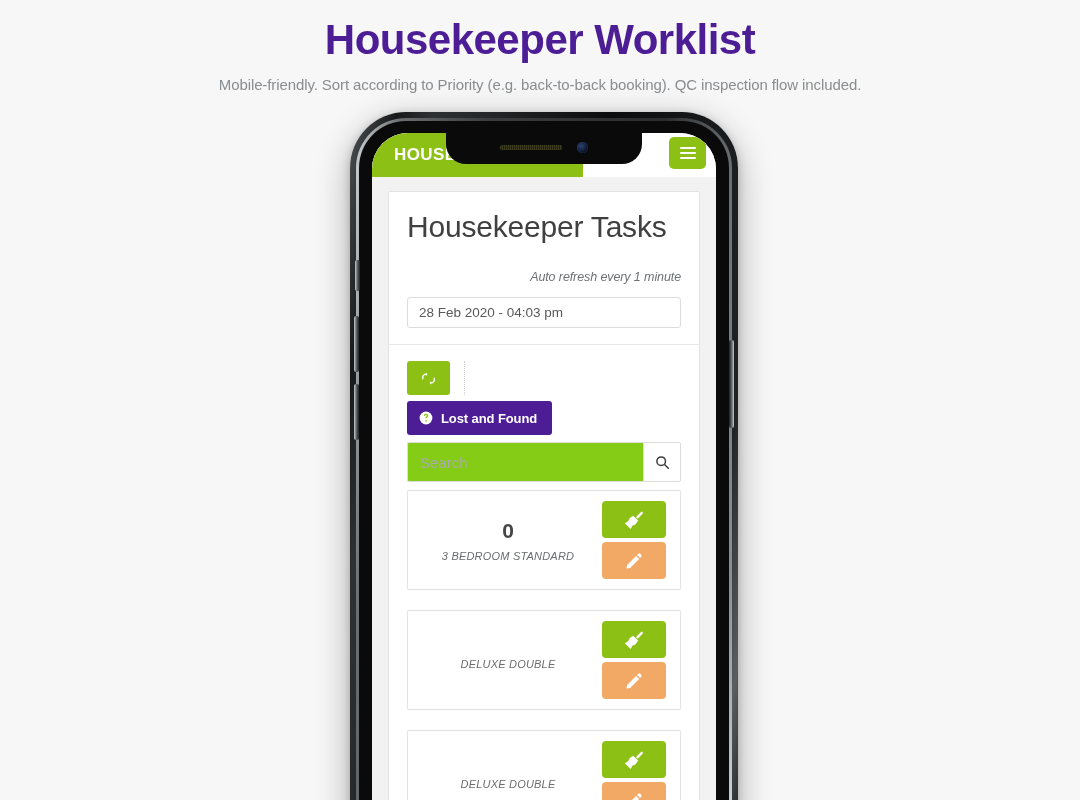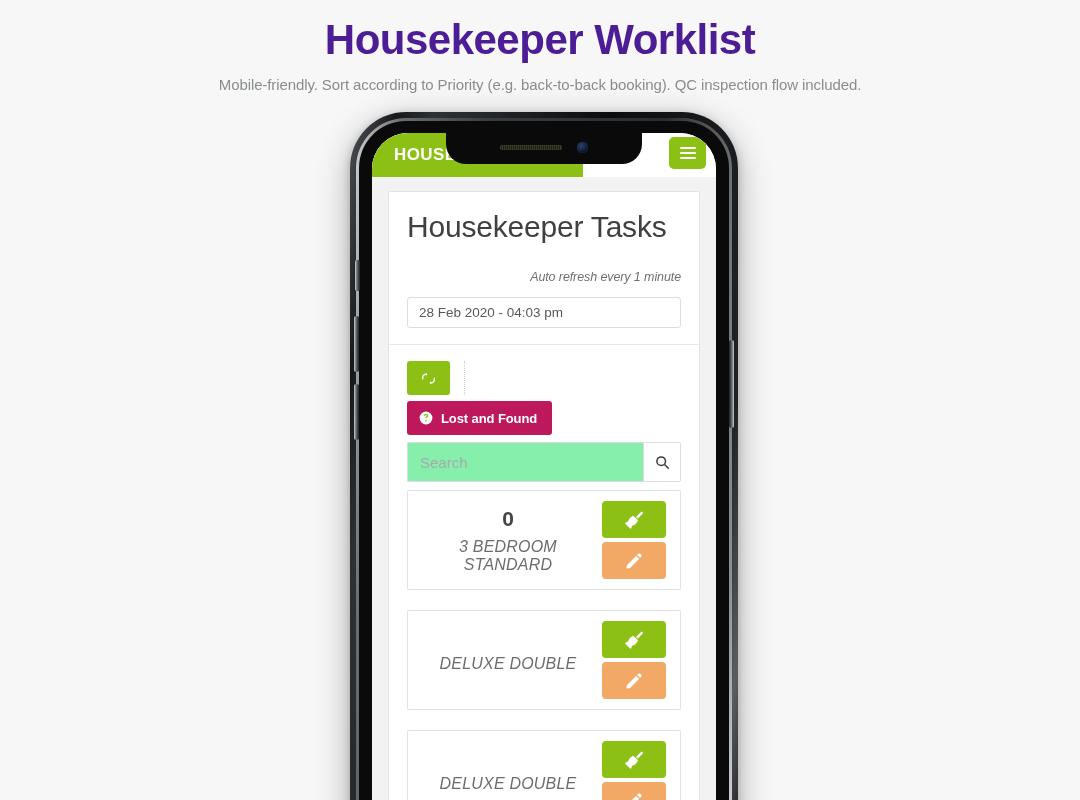--- a/index.html
+++ b/index.html
@@ -240,21 +240,21 @@
     display: inline-block;
     width: 1px;
     height: 34px;
     border-left: 1px dotted #cfcfcf;
     margin-left: 10px;
     vertical-align: top;
   }
   .btn-lost {
     margin-top: 6px;
     height: 34px;
-    background: #be185d;
+    background: #4c1d95;
     border: none;
     border-radius: 3px;
     color: #fff;
     font-size: 13px;
     font-weight: bold;
     display: inline-flex;
     align-items: center;
     gap: 8px;
     padding: 0 15px 0 12px;
     cursor: pointer;
@@ -268,21 +268,21 @@
   }
   .search-input {
     flex: 1;
     border: 1px solid #dcdcdc;
     border-right: none;
     border-radius: 2px 0 0 2px;
     padding: 0 12px;
     font-size: 15px;
     color: #555;
     font-family: "Liberation Sans", sans-serif;
-    background: #86efac;
+    background: #84cc16;
     outline: none;
   }
   .search-input::placeholder { color: #a8aaac; }
   .search-btn {
     width: 38px;
     border: 1px solid #dcdcdc;
     border-radius: 0 2px 2px 0;
     background: #fff;
     display: flex;
     align-items: center;
@@ -308,21 +308,21 @@
     text-align: center;
     padding-left: 6px;
   }
   .room-no {
     font-size: 21px;
     font-weight: bold;
     color: #444648;
     letter-spacing: -0.2px;
   }
   .room-type {
-    font-size: 16px;
+    font-size: 11px;
     font-style: italic;
     color: #6a6c6e;
     margin-top: 7px;
     letter-spacing: 0.2px;
   }
   .task-actions {
     display: flex;
     flex-direction: column;
     gap: 4px;
     width: 64px;

